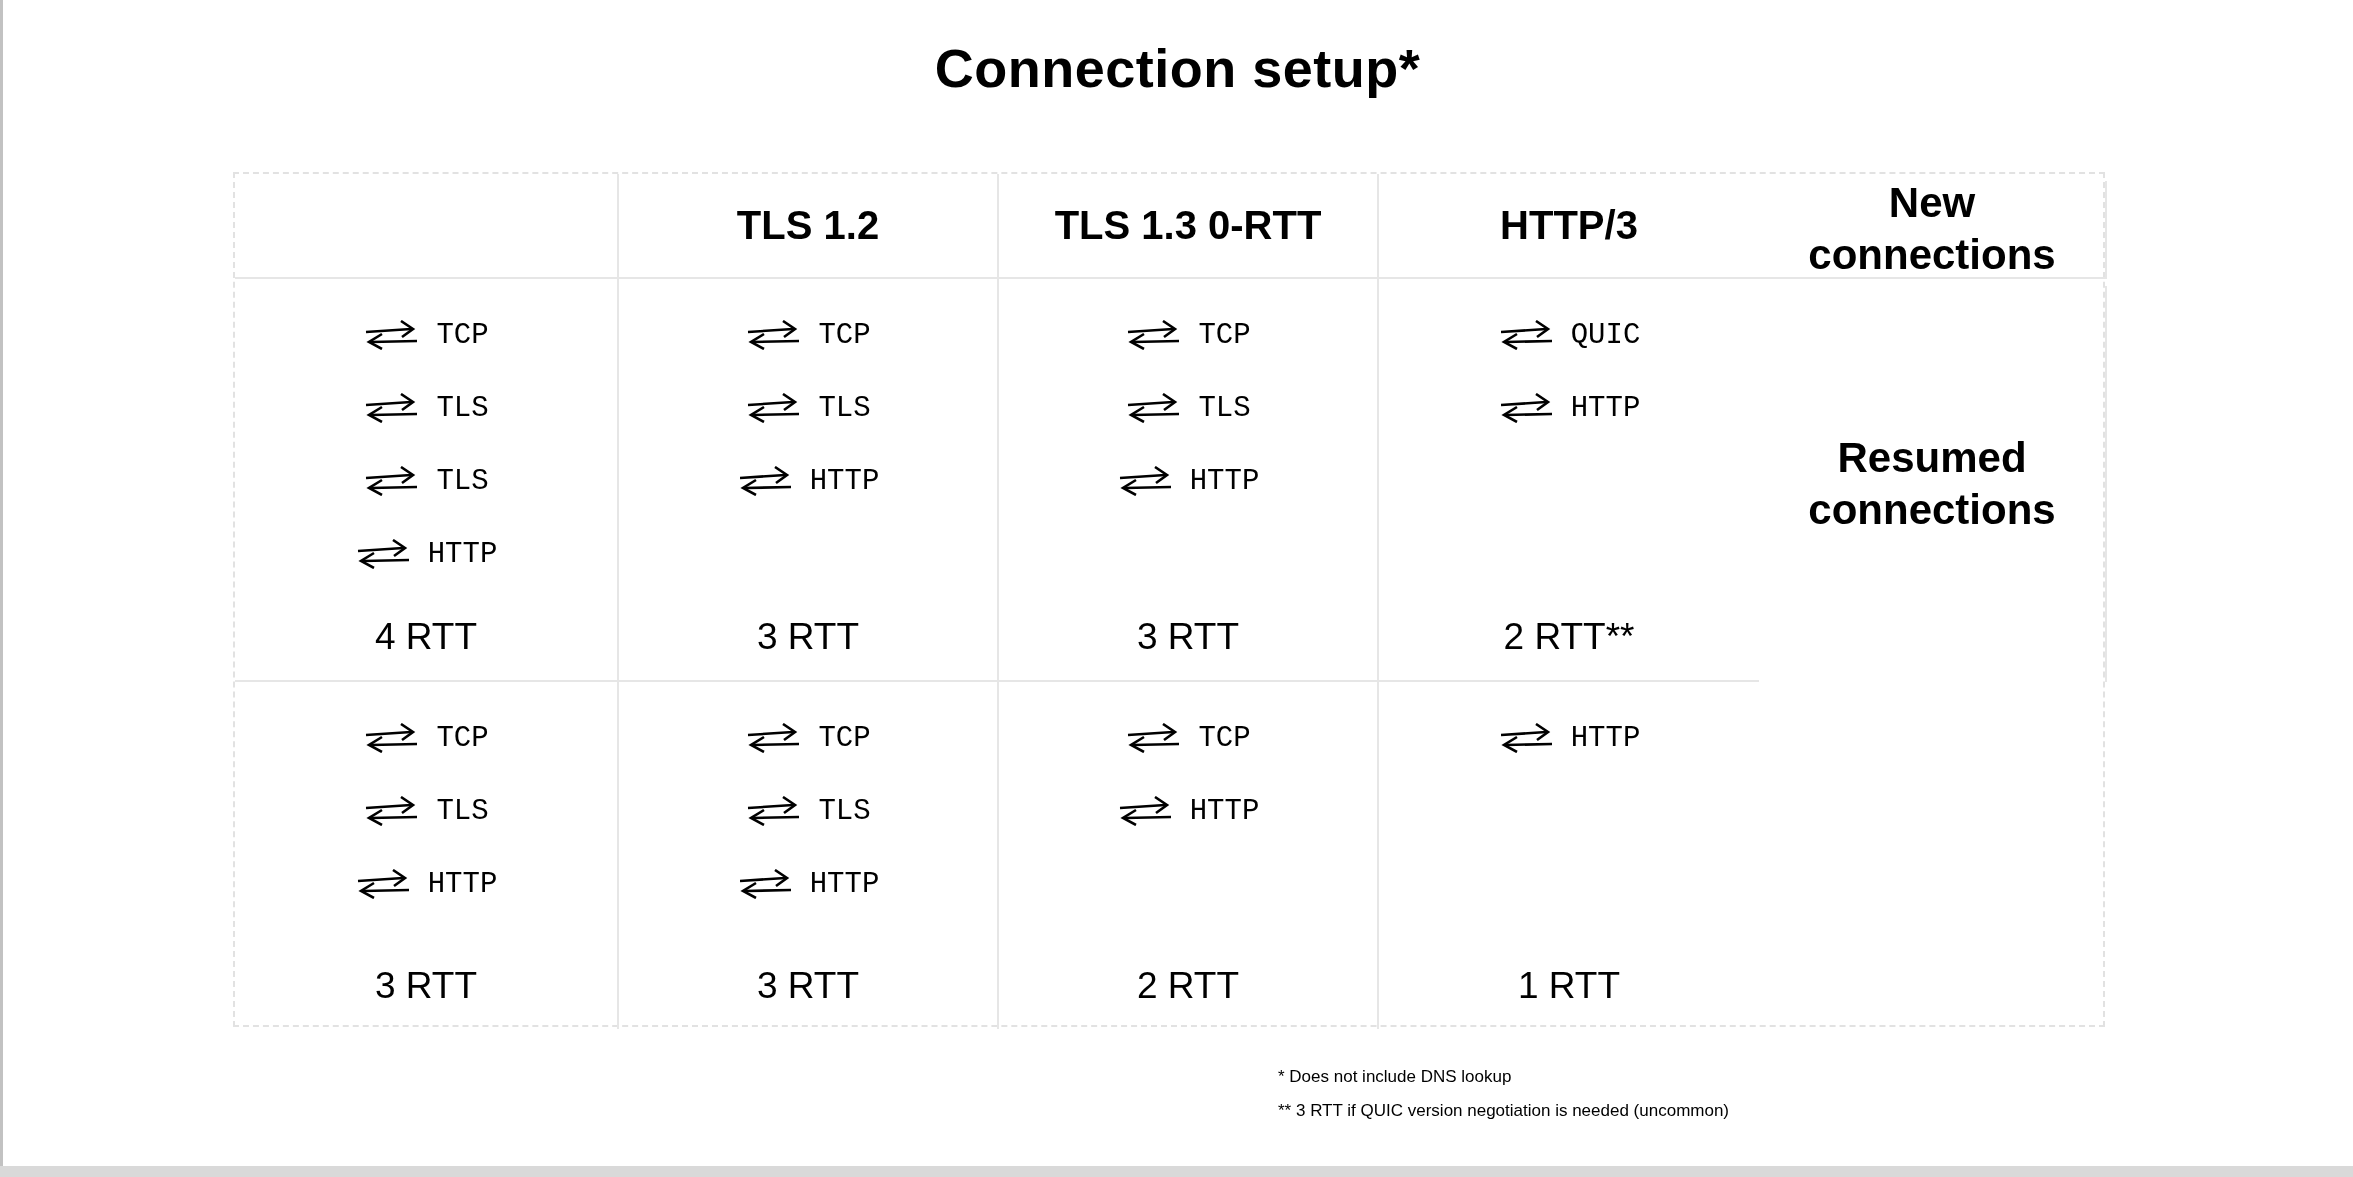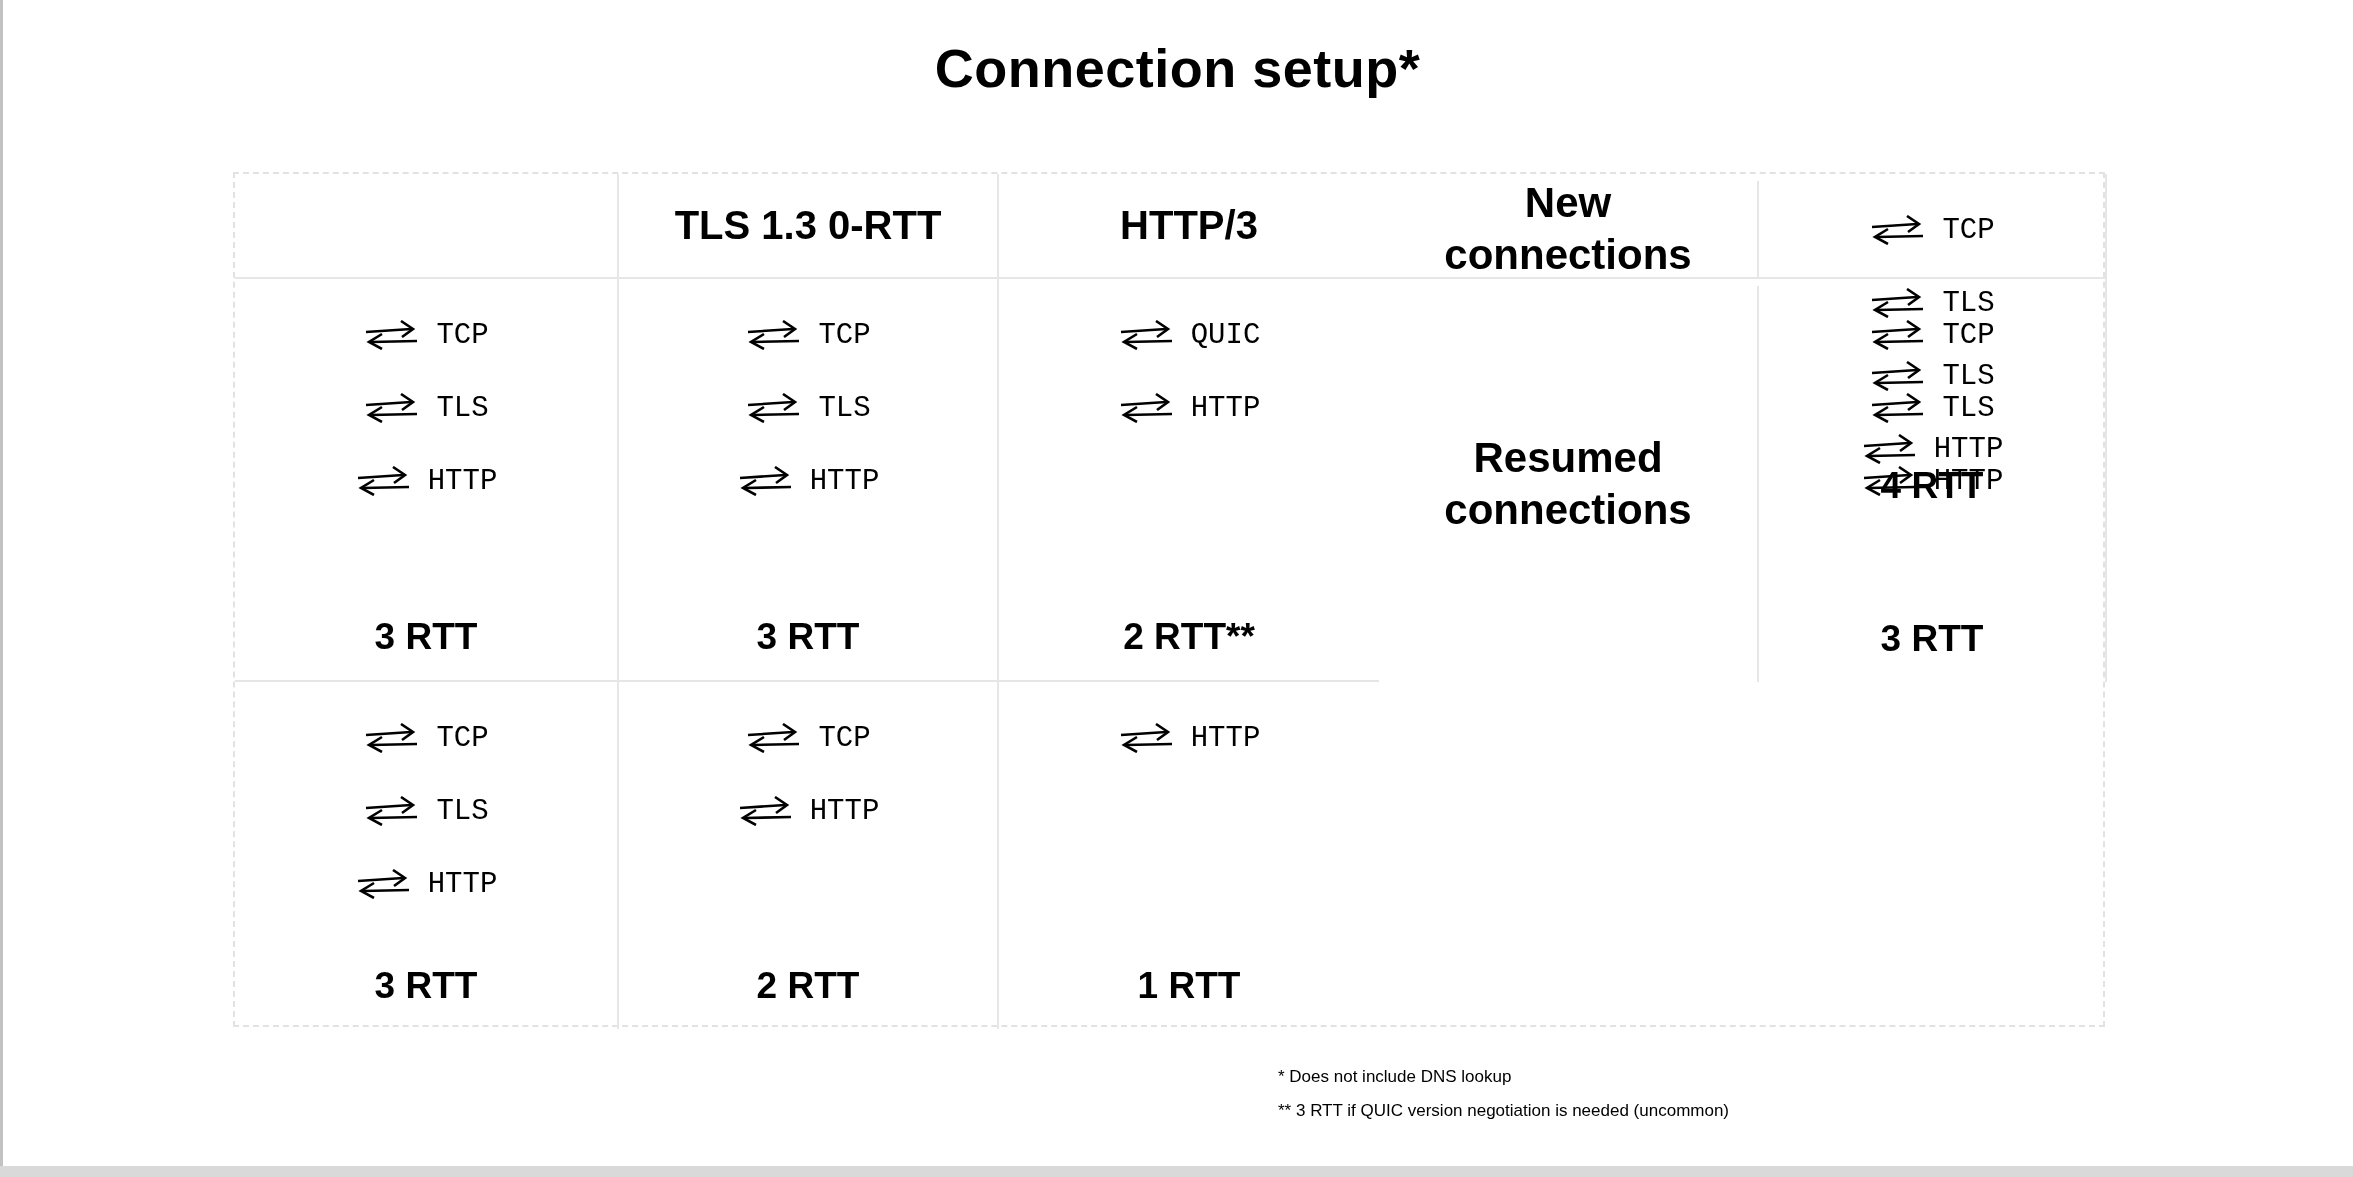--- a/index.html
+++ b/index.html
@@ -51,38 +51,39 @@
     display:flex;flex-direction:column;align-items:center;
     gap:41px;padding-top:40px;
   }
   .step{
     display:flex;align-items:center;gap:17px;height:32px;font-family:Liberation Mono, monospace;
   }
   .step-icon{display:block;flex:0 0 auto;}
   .step-label{font-size:29px;line-height:1;}
   .rtt{
     margin-top:auto;padding-bottom:22px;
-    text-align:center;font-size:37px;font-weight:bold;
+    text-align:center;font-size:37px;font-weight:normal;
   }
   .footnotes{
     position:absolute;left:1278px;top:1060px;
     font-size:17px;line-height:34px;
   }
 </style>
 </head>
 <body>
 
 <div class="edge-left"></div>
 <div class="edge-bottom"></div>
 
 <h1 class="title">Connection setup*</h1>
 
 <div class="setup-table">
 
   <div class="t-cell head"></div>
+  <div class="t-cell head">TLS 1.2</div>
   <div class="t-cell head">TLS 1.3 0-RTT</div>
   <div class="t-cell head last-col">HTTP/3</div>
 
   <div class="t-cell rowlabel">New
 connections</div>
   <div class="t-cell body">
     <div class="cell-steps">
   <div class="step">
     <svg class="step-icon" width="56" height="30" viewBox="0 0 56 30" fill="none" stroke="#000000" stroke-width="2.6">
       <path d="M3 12 L48 9"></path>

